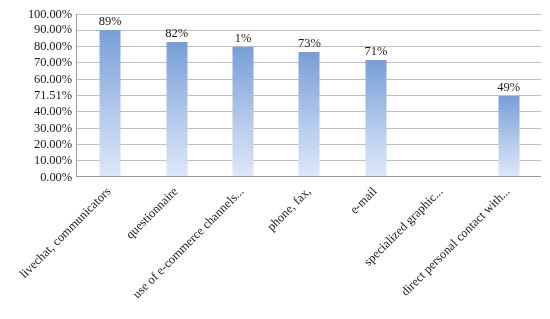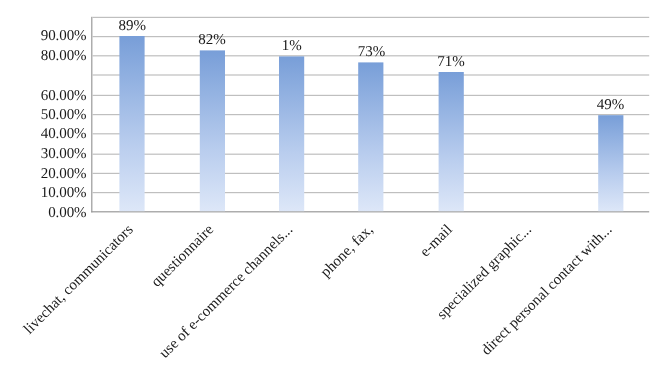--- a/index.html
+++ b/index.html
@@ -113,24 +113,26 @@
 <body>
 
 <div id="chart-root">
 
   <div id="y-axis">
       <div class="y-tick" style="top: 162.5px;">0.00%</div>
       <div class="y-tick" style="top: 146.2px;">10.00%</div>
       <div class="y-tick" style="top: 129.9px;">20.00%</div>
       <div class="y-tick" style="top: 113.6px;">30.00%</div>
       <div class="y-tick" style="top: 97.3px;">40.00%</div>
-      <div class="y-tick" style="top: 81px;">50.00%</div>
+      <div class="y-tick" style="top: 81px;">71.51%</div>
       <div class="y-tick" style="top: 64.7px;">60.00%</div>
+      <div class="y-tick" style="top: 48.4px;">70.00%</div>
       <div class="y-tick" style="top: 32.1px;">80.00%</div>
       <div class="y-tick" style="top: 15px;">90.00%</div>
+      <div class="y-tick" style="top: -0.5px;">100.00%</div>
     </div>
 
   <div id="plot-area">
     <div id="gridlines">
         <div class="gridline" style="top: 146.7px;"></div>
         <div class="gridline" style="top: 130.4px;"></div>
         <div class="gridline" style="top: 114.1px;"></div>
         <div class="gridline" style="top: 97.8px;"></div>
         <div class="gridline" style="top: 81.5px;"></div>
         <div class="gridline" style="top: 65.2px;"></div>

